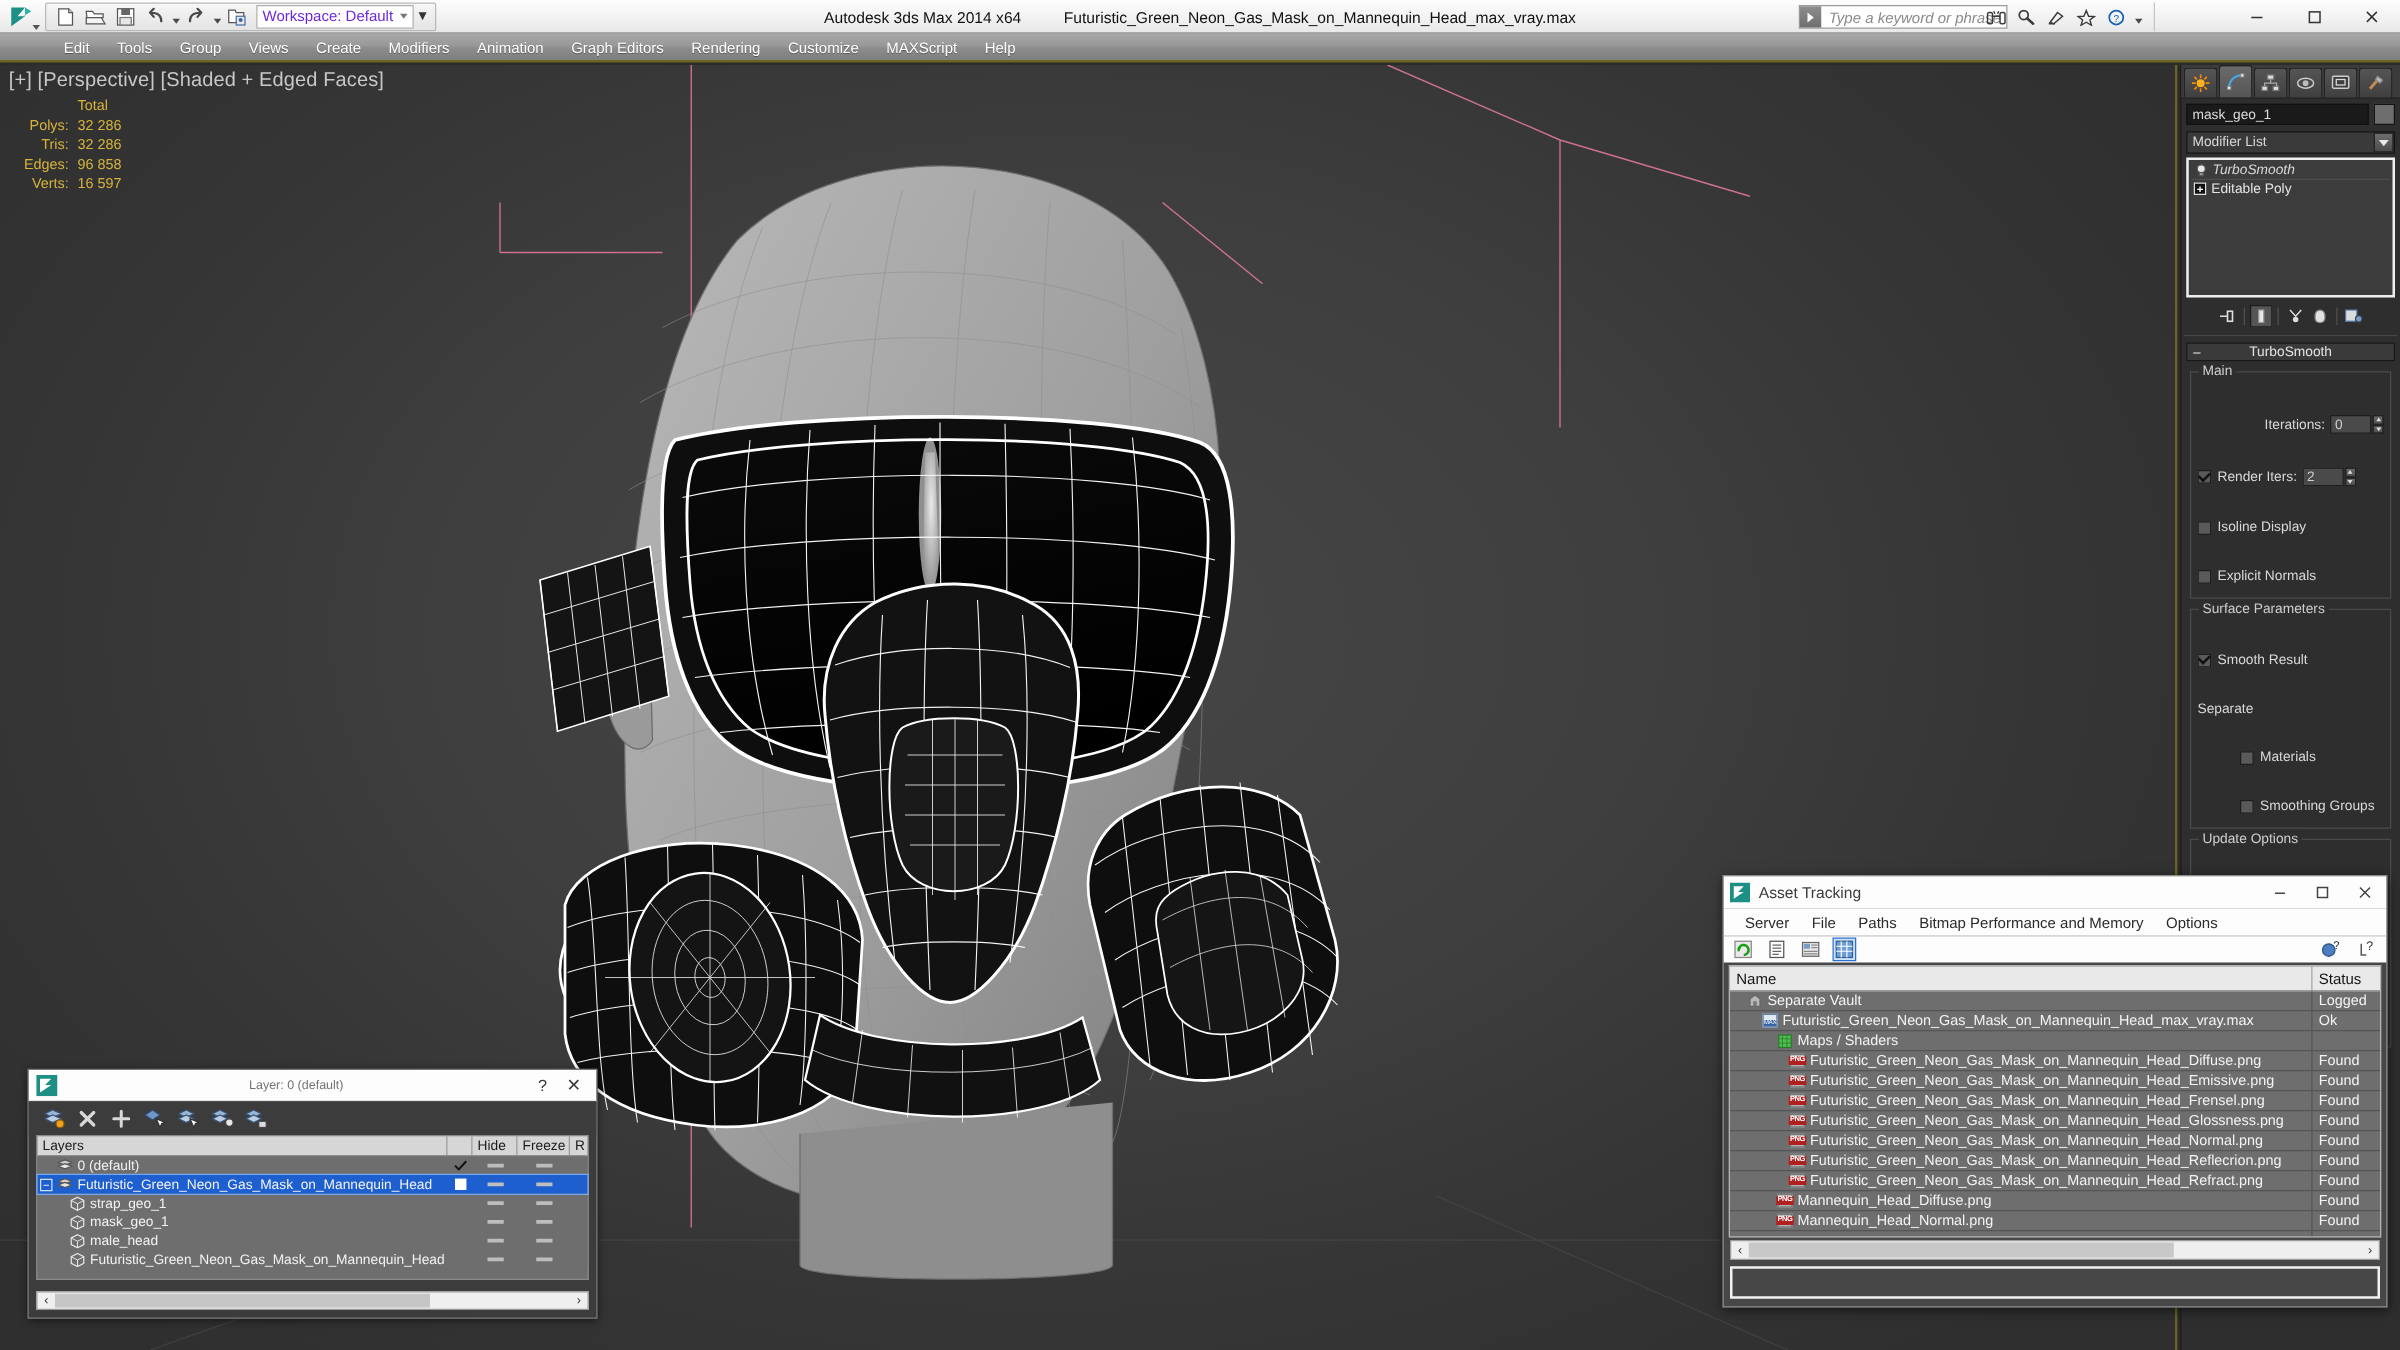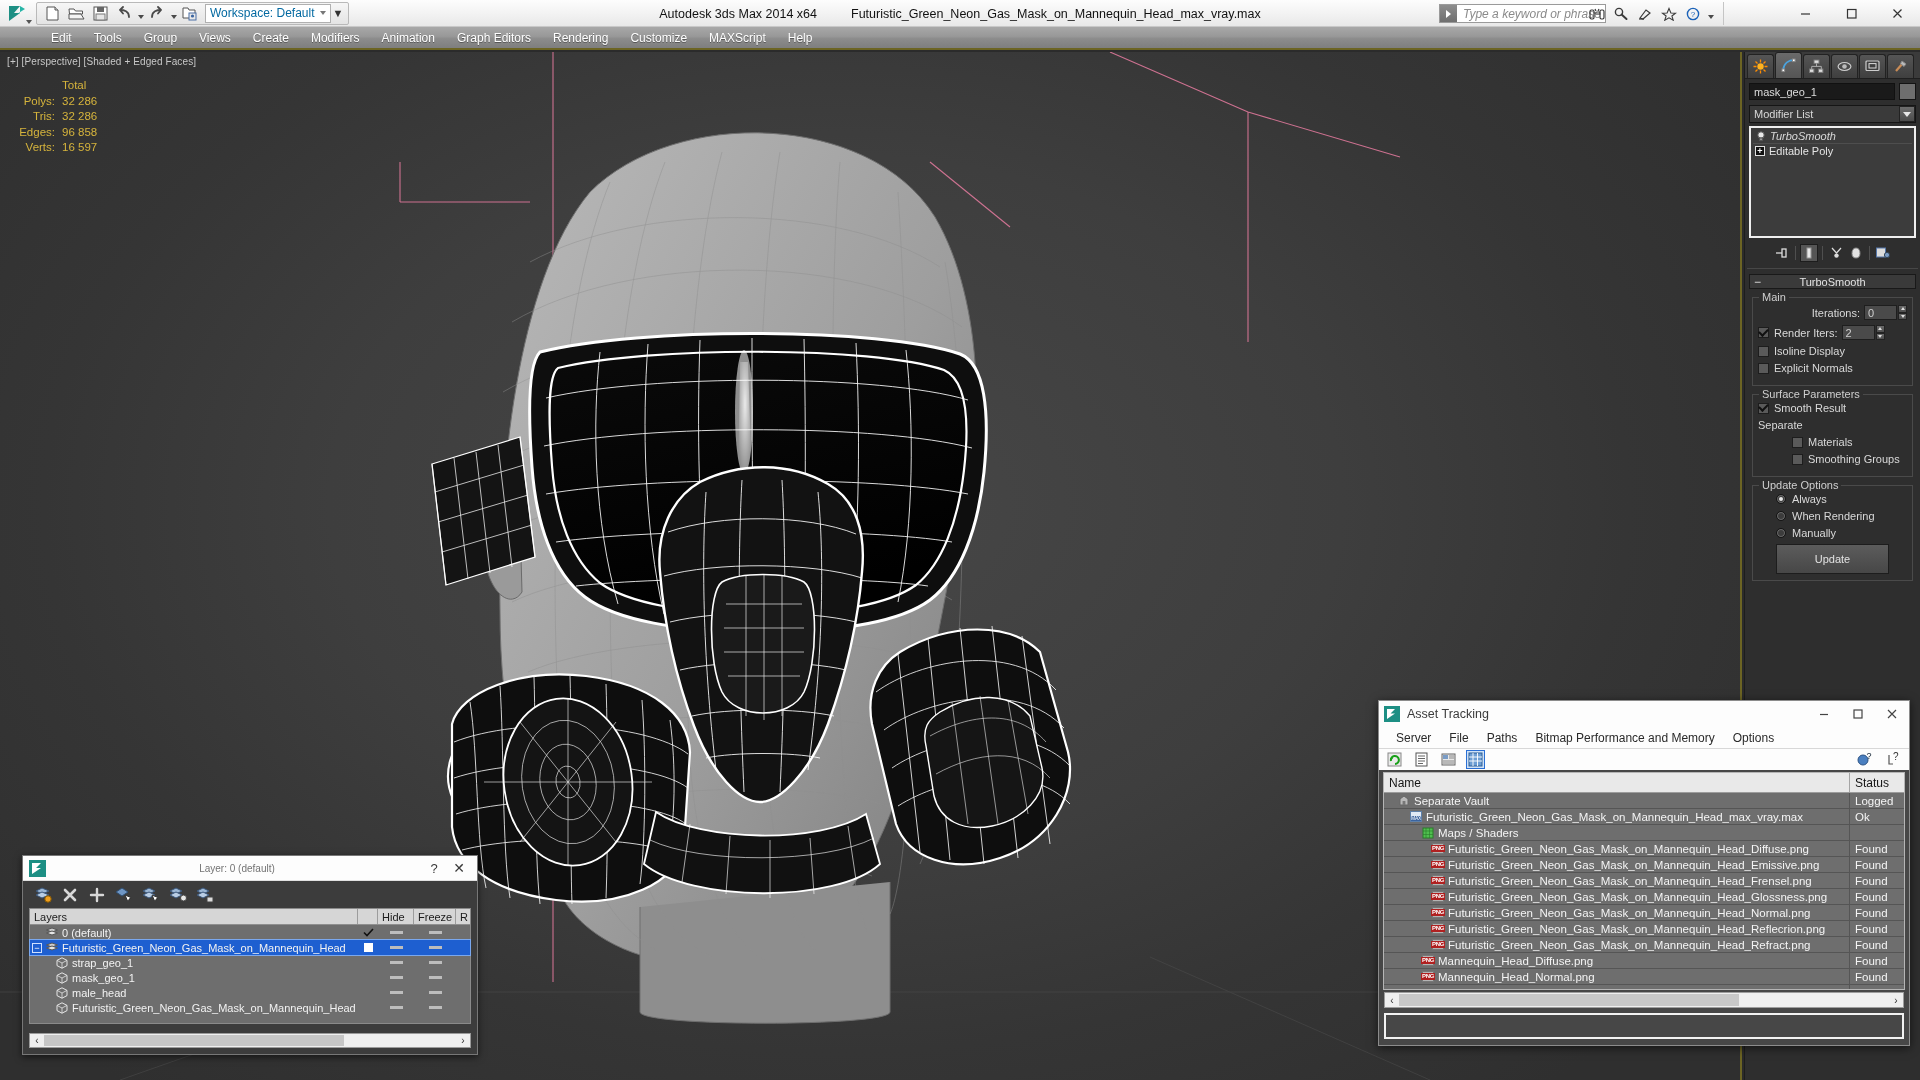--- a/index.html
+++ b/index.html
@@ -31,21 +31,21 @@
   .qat{
     display:flex;align-items:center;height:23px;margin-left:2px;
     background:linear-gradient(180deg,#f6f6f6,#e4e4e4);
     border:1px solid #b9b9b9; border-radius:2px; padding:0 3px;
   }
   .qat-btn{width:24px;height:21px;display:flex;align-items:center;justify-content:center;cursor:default;}
   .qat-caret{width:9px;height:21px;display:flex;align-items:flex-end;justify-content:center;padding-bottom:5px;}
   .qat-caret i{width:0;height:0;border-left:3px solid transparent;border-right:3px solid transparent;border-top:4px solid #4a4a4a;display:block;}
   .ws-box{
     height:19px;min-width:126px;background:#fff;border:1px solid #b0b0b0;
-    display:flex;align-items:center;padding:0 4px;font-size:12px;color:#0369a1;margin-left:3px;
+    display:flex;align-items:center;padding:0 4px;font-size:12px;color:#6d28d9;margin-left:3px;
   }
   .ws-box .lbl{flex:1;}
   .ws-box .tri{width:0;height:0;border-left:3px solid transparent;border-right:3px solid transparent;border-top:4px solid #777;}
   .qat-dd{width:14px;height:21px;display:flex;align-items:center;justify-content:center;font-size:11px;color:#333;}
 
   .title-center{
     position:absolute;left:0;top:0;width:1920px;height:27px;
     display:flex;align-items:center;justify-content:center;gap:0;
     pointer-events:none; font-size:12.5px;color:#111;
   }
@@ -81,21 +81,21 @@
   }
 
   
   .viewport{
     position:absolute;left:0;top:52px;width:1742px;height:1028px;
     background:#3a3a3a;overflow:hidden;
   }
   .vp-bg{position:absolute;inset:0;background:
       radial-gradient(ellipse 1100px 760px at 48% 44%, #474747 0%, #3e3e3e 46%, #353535 72%, #2f2f2f 100%);}
   .vp-label{
-    position:absolute;left:7px;top:4px;color:#c8c8c8;font-size:10px;
+    position:absolute;left:7px;top:4px;color:#c8c8c8;font-size:16px;
     font-family:"Liberation Sans",sans-serif;letter-spacing:.1px;text-align:center;
   }
   .vp-stats{
     position:absolute;left:8px;top:26px;color:#d6b43c;font-size:11.5px;line-height:15.5px;
   }
   .vp-stats table{border-collapse:collapse;}
   .vp-stats td{padding:0;color:#d6b43c;}
   .vp-stats td.k{text-align:right;padding-right:7px;width:54px;}
   .vp-stats td.v{text-align:left;}
   .vp-accent-right{position:absolute;right:0;top:0;width:2px;height:1028px;background:#6c6423;}
@@ -160,21 +160,21 @@
     color:#e3e3e3;font-size:11px;
   }
   .rollout-head .minus{position:absolute;left:4px;color:#ddd;font-size:12px;line-height:10px;}
   .group{
     border:1px solid #4a4a4a;margin:8px 3px 3px 3px;padding:7px 5px 6px 5px;position:relative;
   }
   .group > .gtitle{
     position:absolute;top:-7px;left:6px;background:#2e2e2e;padding:0 3px;
     font-size:11px;color:#cfcfcf;
   }
-  .frow{display:flex;align-items:center;margin-bottom:5px;font-size:11px;color:#d9d9d9;}
+  .frow{display:flex;align-items:center;margin-bottom:5px;font-size:11px;color:#d9d9d9;margin-top:27px;}
   .frow.right{justify-content:flex-end;}
   .flabel{color:#d9d9d9;font-size:11px;}
   .spin{display:flex;align-items:center;margin-left:4px;}
   .spin-field{
     width:33px;height:15px;background:#4a4a4a;border:1px solid #1e1e1e;
     color:#cfcfcf;font-size:11px;display:flex;align-items:center;padding-left:3px;
   }
   .spin-arrows{width:9px;height:15px;display:flex;flex-direction:column;margin-left:1px;}
   .spin-arrows div{
     flex:1;background:linear-gradient(180deg,#6a6a6a,#4e4e4e);border:1px solid #222;

